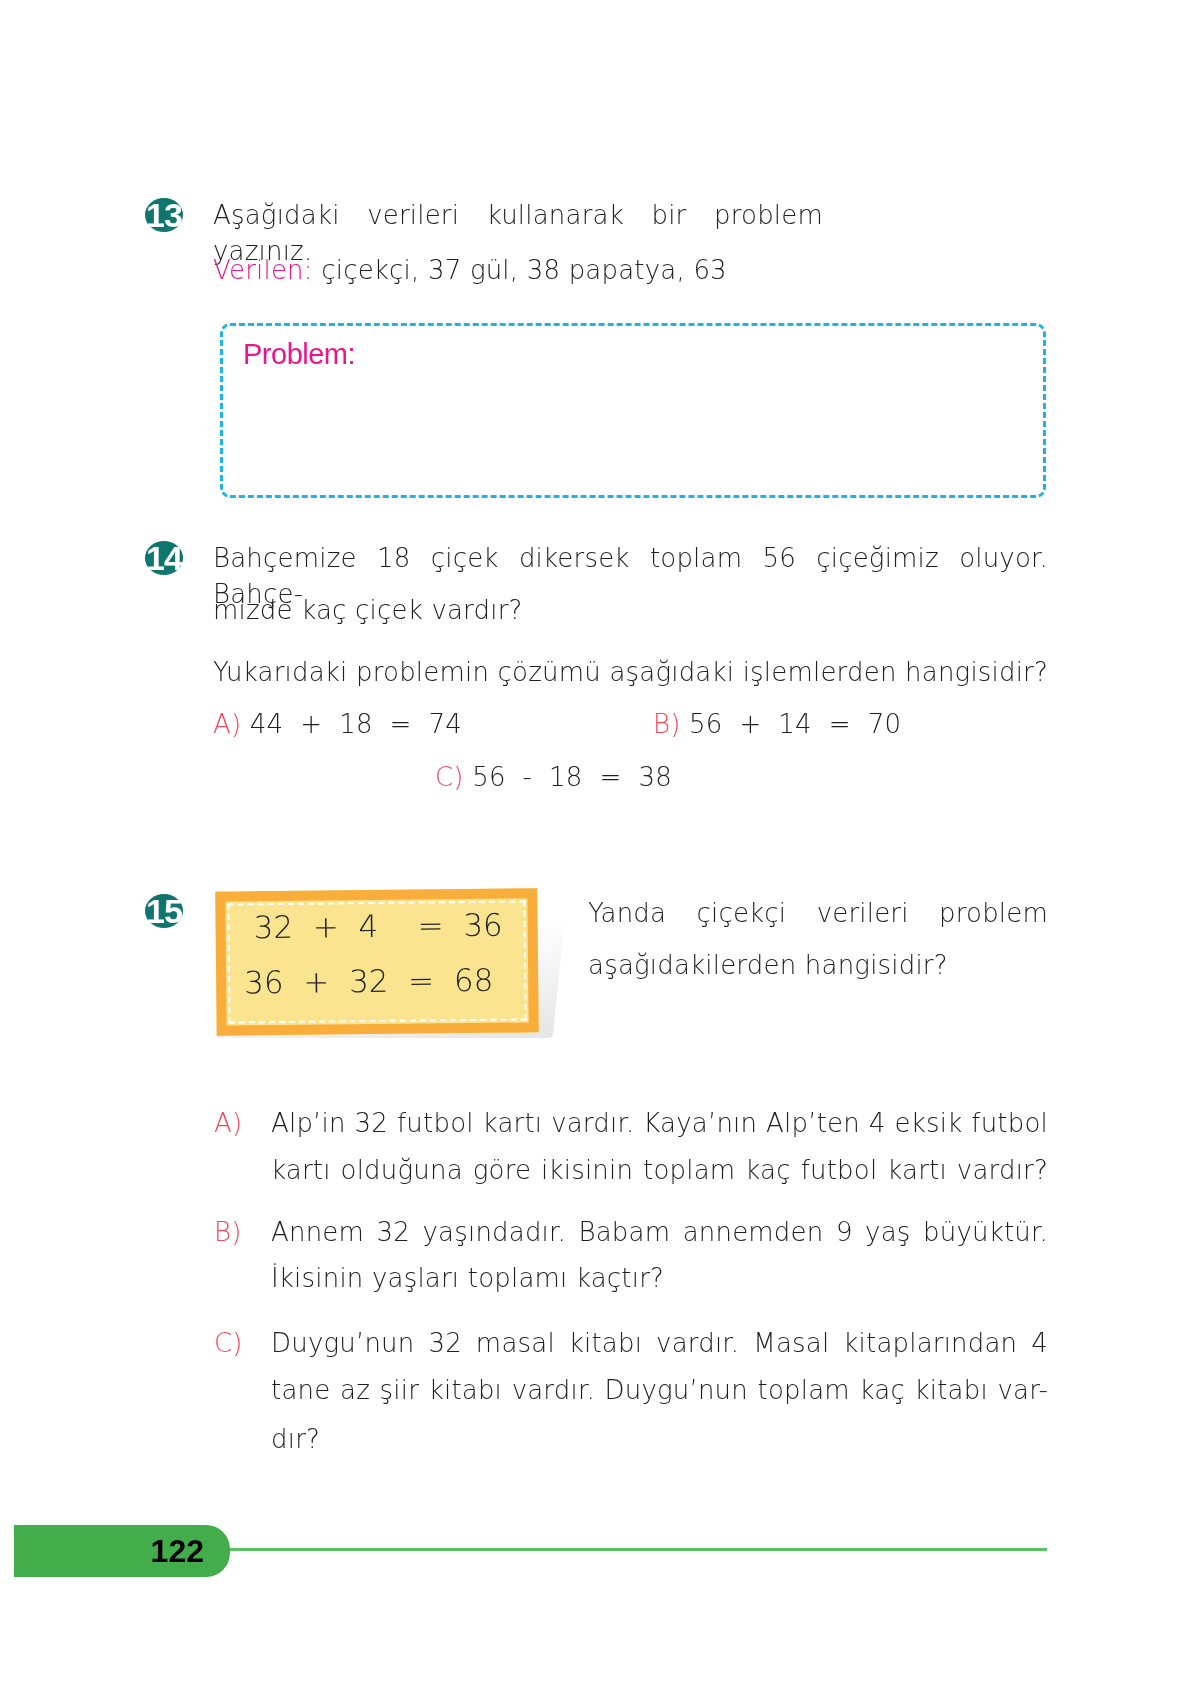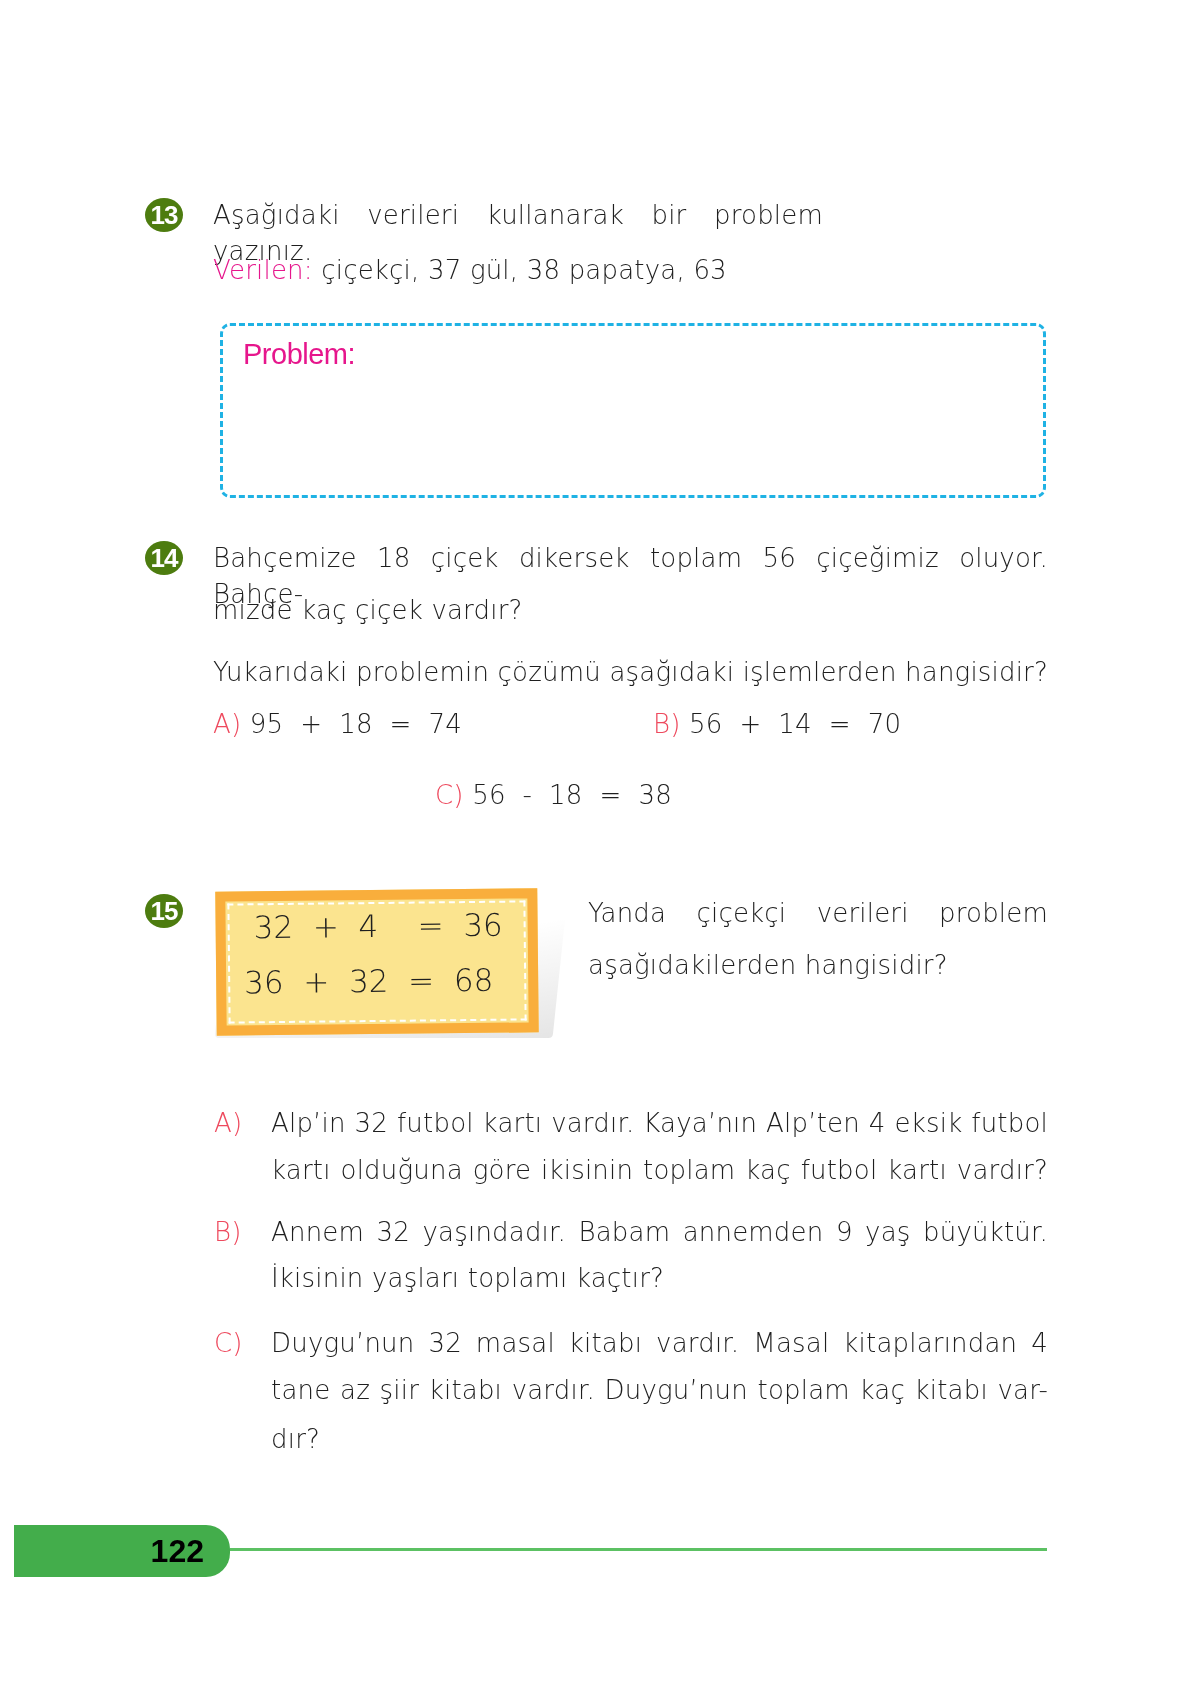--- a/index.html
+++ b/index.html
@@ -3,22 +3,22 @@
   <meta charset="utf-8">
   <style>
     html, body { margin: 0; padding: 0; background: #ffffff; }
     body {
       width: 1190px; height: 1684px; position: relative; overflow: hidden;
       font-family: "DejaVu Sans", sans-serif;
       color: #1f1f1f;
     }
     .badge {
       position: absolute; width: 38px; height: 34px; border-radius: 50%;
-      background: #4d7c0f; color: #fff; font-family: "Liberation Sans", sans-serif;
-      font-weight: bold; font-size: 26px; line-height: 34px; text-align: center;
+      background: #0f766e; color: #fff; font-family: "Liberation Sans", sans-serif;
+      font-weight: bold; font-size: 34px; line-height: 34px; text-align: center;
       letter-spacing: -1px;
     }
     .line {
       position: absolute; font-size: 26px; font-weight: 300; white-space: nowrap;
       line-height: 36px; letter-spacing: 0.2px;
     }
     .pink { color: #e6168c; }
     .red { color: #ee4a5e; }
     .justify { text-align: justify; text-align-last: justify; white-space: normal; }
     .dash-box {
@@ -70,27 +70,27 @@
 <div class="dash-box">
   <div class="problem-label">Problem:</div>
 </div>
 
 <div class="badge" style="left:145px; top:541px;">14</div>
 <div class="line justify" style="left:213px; top:540px; width:835px;">Bahçemize 18 çiçek dikersek toplam 56 çiçeğimiz oluyor. Bahçe-</div>
 <div class="line" style="left:213px; top:592px;">mizde kaç çiçek vardır?</div>
 <div class="line justify" style="left:213px; top:654px; width:835px;">Yukarıdaki problemin çözümü aşağıdaki işlemlerden hangisidir?</div>
 <div class="line" style="left:213px; top:706px;">
   <span class="red">A)</span>
-  <span style="white-space:pre">95  +  18  =  74</span>
+  <span style="white-space:pre">44  +  18  =  74</span>
 </div>
 <div class="line" style="left:653px; top:706px;">
   <span class="red">B)</span>
   <span style="white-space:pre">56  +  14  =  70</span>
 </div>
-<div class="line" style="left:435px; top:759px;margin-top:18px;">
+<div class="line" style="left:435px; top:759px;">
   <span class="red">C)</span>
   <span style="white-space:pre">56  -  18  =  38</span>
 </div>
 
 <div class="badge" style="left:145px; top:894px;">15</div>
 <div class="card-shadow"></div>
 <div class="card">
   <div class="card-inner"></div>
   <div class="eq" style="left:28px; top:8px; white-space:pre;">32  +  4    =  36</div>
   <div class="eq" style="left:18px; top:63px; white-space:pre;">36  +  32  =  68</div>

